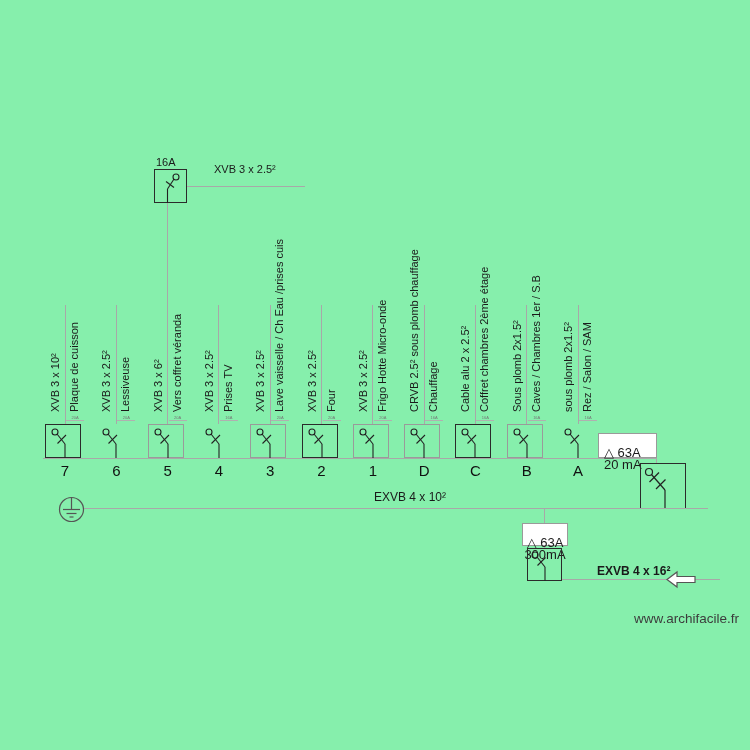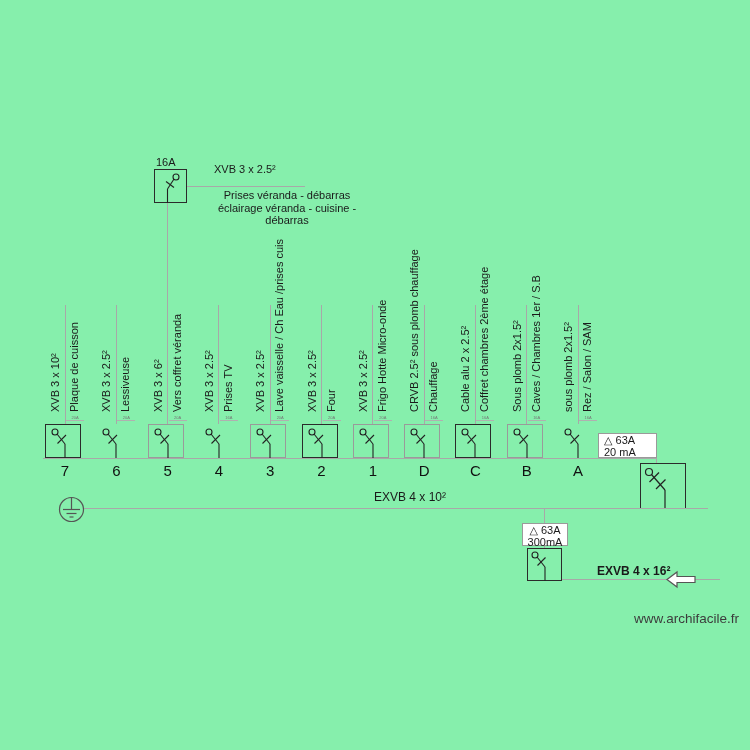--- a/index.html
+++ b/index.html
@@ -17,21 +17,21 @@
     white-space:nowrap;font-size:11px;line-height:12px;color:#1a1a1a;
   }
   .amp{
     position:absolute;font-size:4px;line-height:5px;color:#777;
     border-bottom:1px solid #b0b0b0;width:18px;text-align:center;overflow:hidden;
   }
   .cnum{position:absolute;width:26px;text-align:center;font-size:15px;color:#111;}
   .small-label{position:absolute;font-size:11px;white-space:nowrap;}
   .rcd{
     position:absolute;border:1px solid #9a9a9a;background:#fff;box-sizing:border-box;
-    font-size:11px;line-height:11.5px;padding:1px 0 0 5px;white-space:nowrap;
+    font-size:13px;line-height:11.5px;padding:13px 0 0 5px;white-space:nowrap;
   }
   .busword{position:absolute;font-size:12px;white-space:nowrap;}
   .watermark{position:absolute;font-size:13.5px;color:#3c3c3c;white-space:nowrap;}
   svg{position:absolute;overflow:visible;}
 </style>
 </head>
 <body>
 
 <div id="stage">
 
@@ -42,25 +42,20 @@
     <g stroke="#222" stroke-width="1.1" fill="none">
       <circle cx="22" cy="8" r="3"></circle>
       <path d="M20 10 L13.5 20"></path>
       <path d="M12 12.5 L20 18.5"></path>
       <path d="M13.5 20 L13.5 34"></path>
     </g>
   </svg>
 
   <div class="hline" style="left:187px;top:186px;width:118px;"></div>
   <div class="small-label" style="left:214px;top:163px;">XVB 3 x 2.5²</div>
-  <div class="small-label" style="left:213px;top:189px;width:148px;text-align:center;line-height:12.5px;">
-    <div>Prises véranda - débarras</div>
-    <div>éclairage véranda - cuisine -</div>
-    <div>débarras</div>
-  </div>
 
   <div id="circuits">
       <div class="vline" style="left: 64.5px; top: 305px; height: 119px;"></div>
       <div class="vlabel" style="left: 49px; top: 412px;">XVB 3 x 10²</div>
       <div class="vlabel" style="left: 68px; top: 412px;">Plaque de cuisson</div>
       <div class="amp" style="left: 66px; top: 415px;">20A</div>
       <div class="box dark" style="left: 45px; top: 424px; width: 36px; height: 34px;"></div>
       <svg width="36" height="34" viewBox="0 0 36 34" style="left: 45px; top: 424px;">
         <g stroke="#222222" stroke-width="1.1" fill="none">
           <circle cx="10" cy="8" r="3"></circle>

